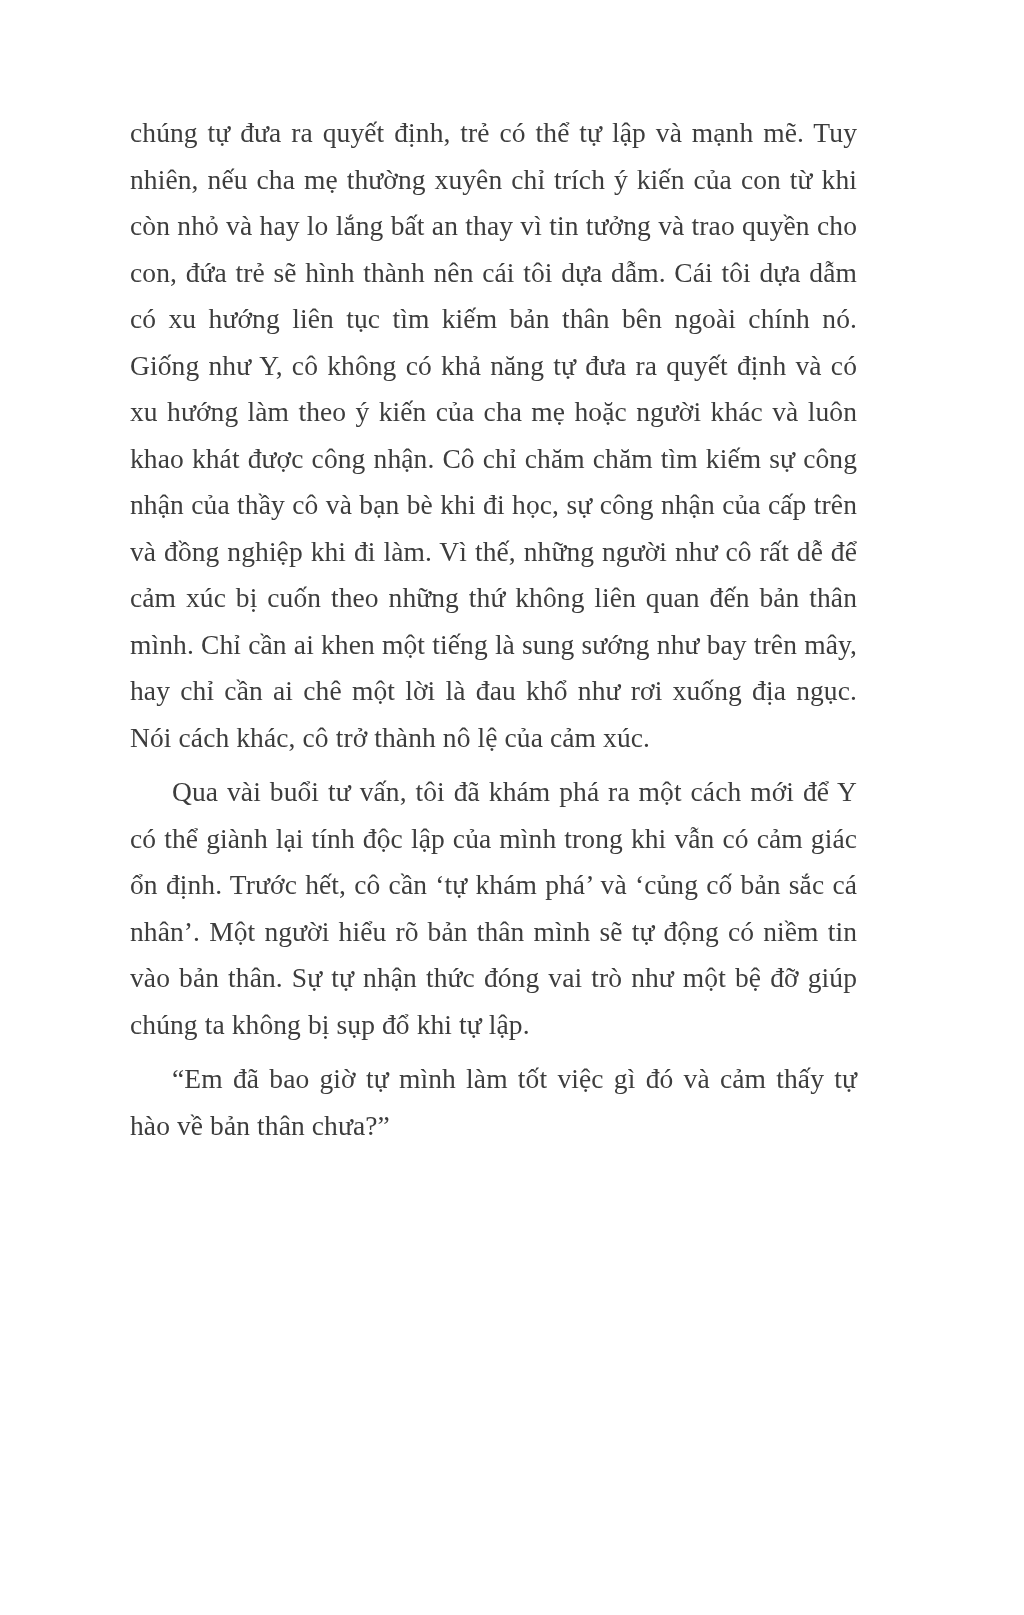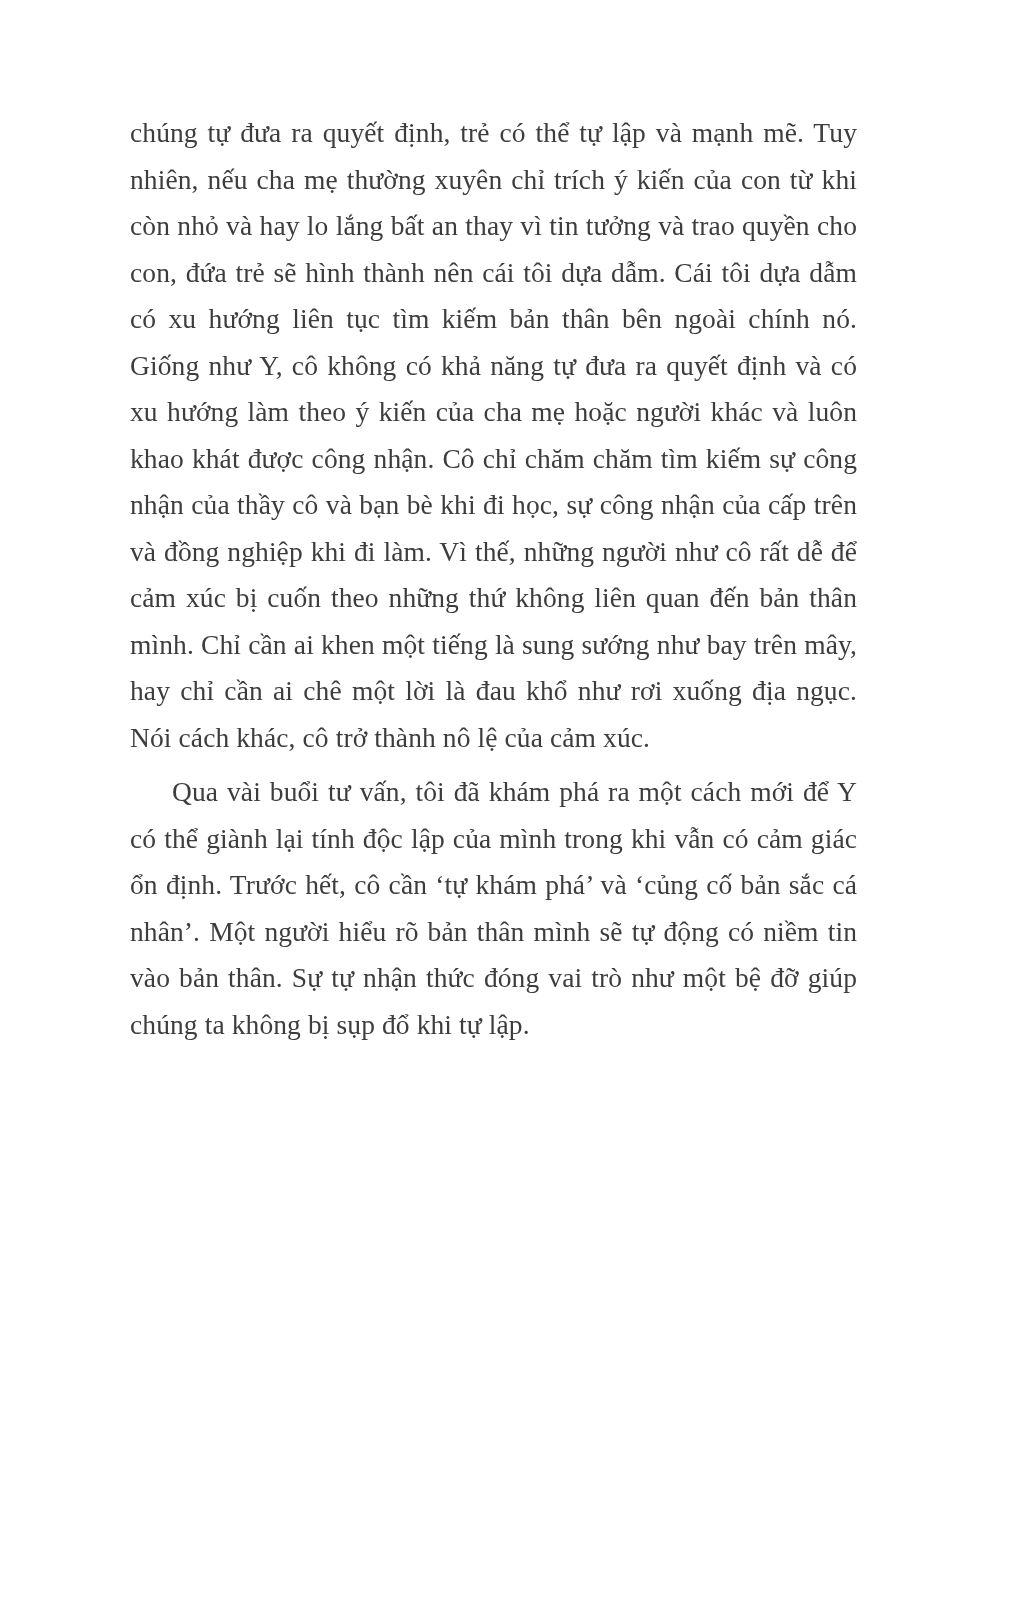--- a/index.html
+++ b/index.html
@@ -42,17 +42,18 @@
   }
 </style>
 </head>
 <body>
 
 <div class="page">
 
   <div class="text-block">
     <p>chúng tự đưa ra quyết định, trẻ có thể tự lập và mạnh mẽ. Tuy nhiên, nếu cha mẹ thường xuyên chỉ trích ý kiến của con từ khi còn nhỏ và hay lo lắng bất an thay vì tin tưởng và trao quyền cho con, đứa trẻ sẽ hình thành nên cái tôi dựa dẫm. Cái tôi dựa dẫm có xu hướng liên tục tìm kiếm bản thân bên ngoài chính nó. Giống như Y, cô không có khả năng tự đưa ra quyết định và có xu hướng làm theo ý kiến của cha mẹ hoặc người khác và luôn khao khát được công nhận. Cô chỉ chăm chăm tìm kiếm sự công nhận của thầy cô và bạn bè khi đi học, sự công nhận của cấp trên và đồng nghiệp khi đi làm. Vì thế, những người như cô rất dễ để cảm xúc bị cuốn theo những thứ không liên quan đến bản thân mình. Chỉ cần ai khen một tiếng là sung sướng như bay trên mây, hay chỉ cần ai chê một lời là đau khổ như rơi xuống địa ngục. Nói cách khác, cô trở thành nô lệ của cảm xúc.</p>
     <p class="indent">Qua vài buổi tư vấn, tôi đã khám phá ra một cách mới để Y có thể giành lại tính độc lập của mình trong khi vẫn có cảm giác ổn định. Trước hết, cô cần ‘tự khám phá’ và ‘củng cố bản sắc cá nhân’. Một người hiểu rõ bản thân mình sẽ tự động có niềm tin vào bản thân. Sự tự nhận thức đóng vai trò như một bệ đỡ giúp chúng ta không bị sụp đổ khi tự lập.</p>
+    <p class="indent">“Em đã bao giờ tự mình làm tốt việc gì đó và cảm thấy tự hào về bản thân chưa?”</p>
   </div>
 
   <div class="page-number">44</div>
 
 </div>
 
 </body></html>

